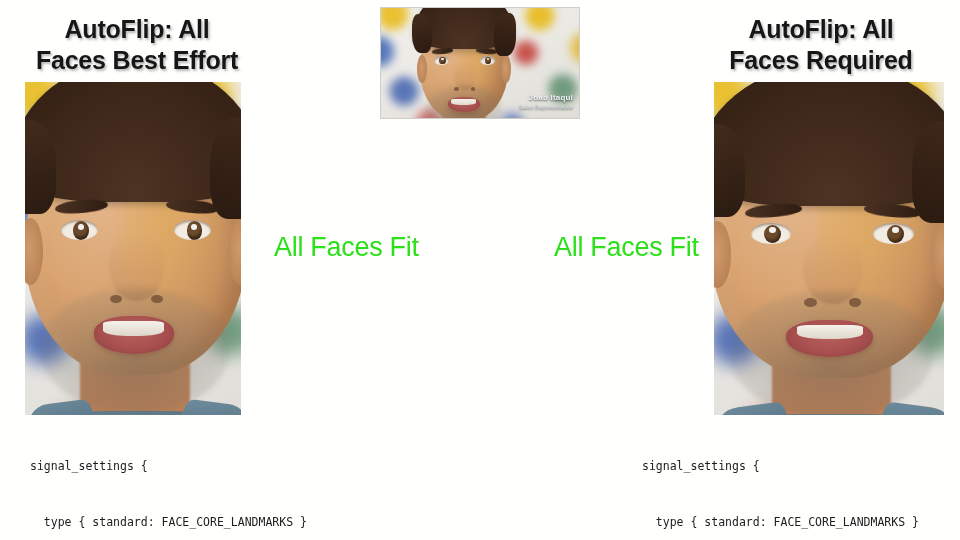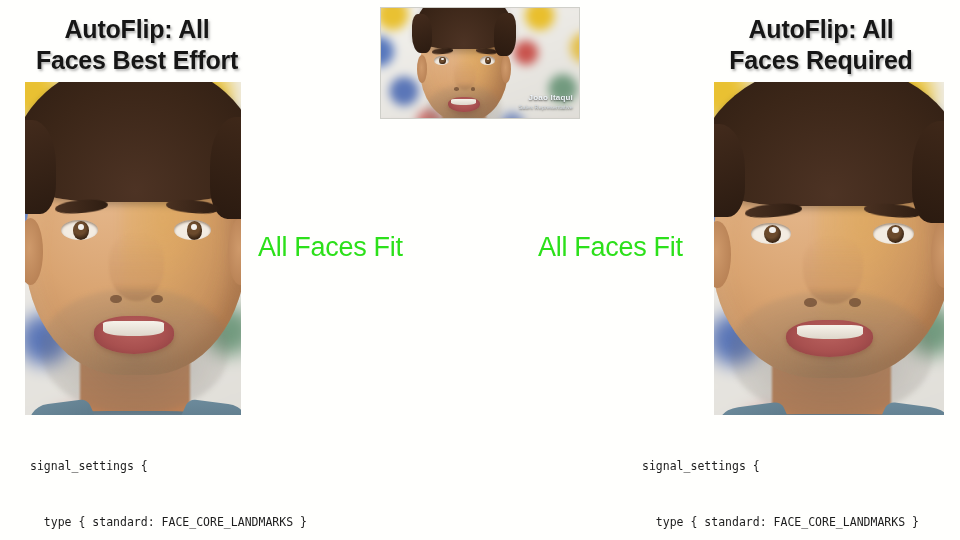--- a/index.html
+++ b/index.html
@@ -278,20 +278,21 @@
   
   .verdict {
     position: absolute;
     top: 232px;
     font-family: "Liberation Sans", sans-serif;
     font-size: 27px;
     font-weight: normal;
     color: #2ce01a;
     white-space: nowrap;
     letter-spacing: -0.3px;
+    margin-left: 16px;
   }
   .verdict.one { left: 258px; }
   .verdict.two { left: 538px; }
 
   
   .config {
     position: absolute;
     top: 420px;
     font-family: "DejaVu Sans Mono", monospace;
     font-size: 11.5px;

